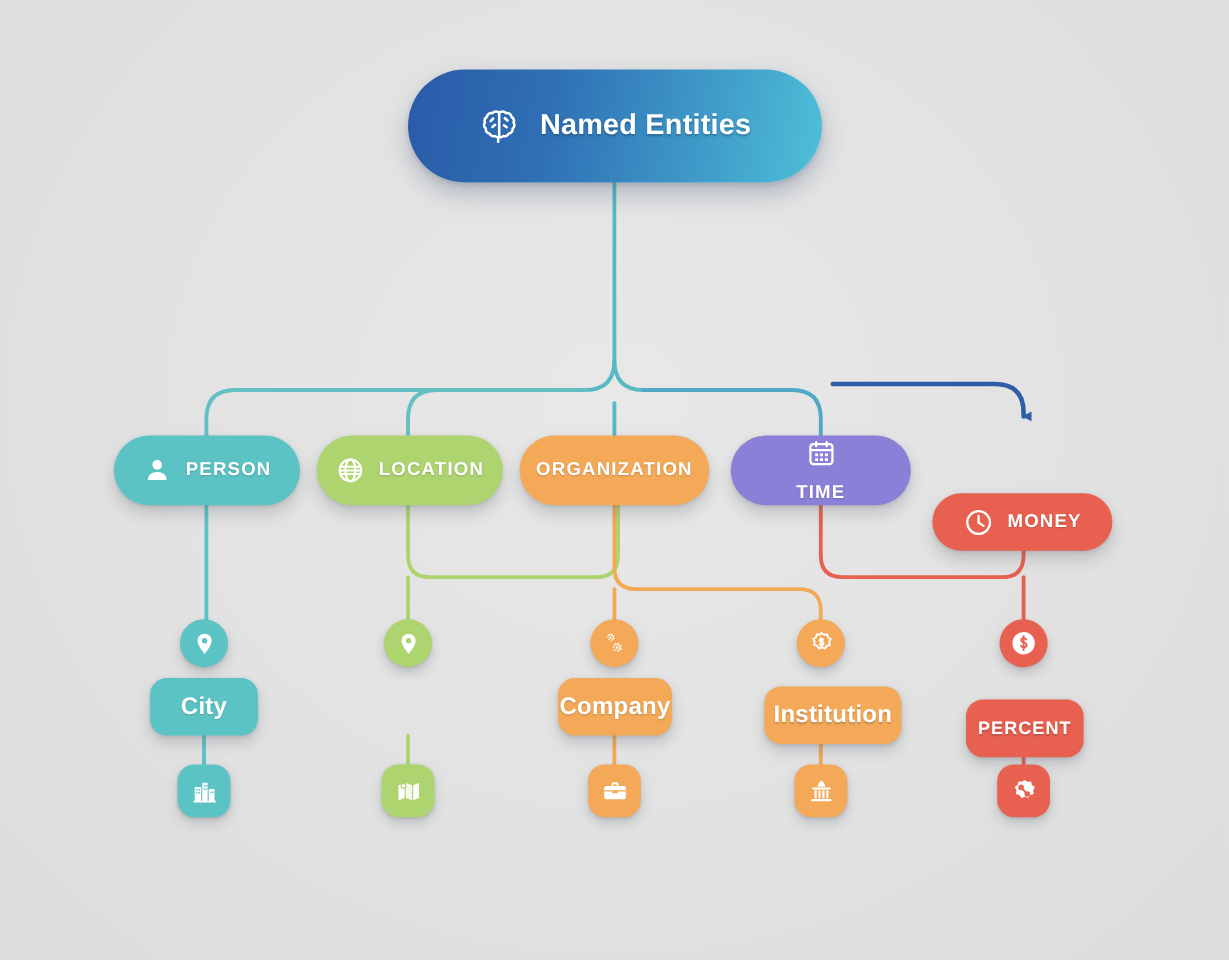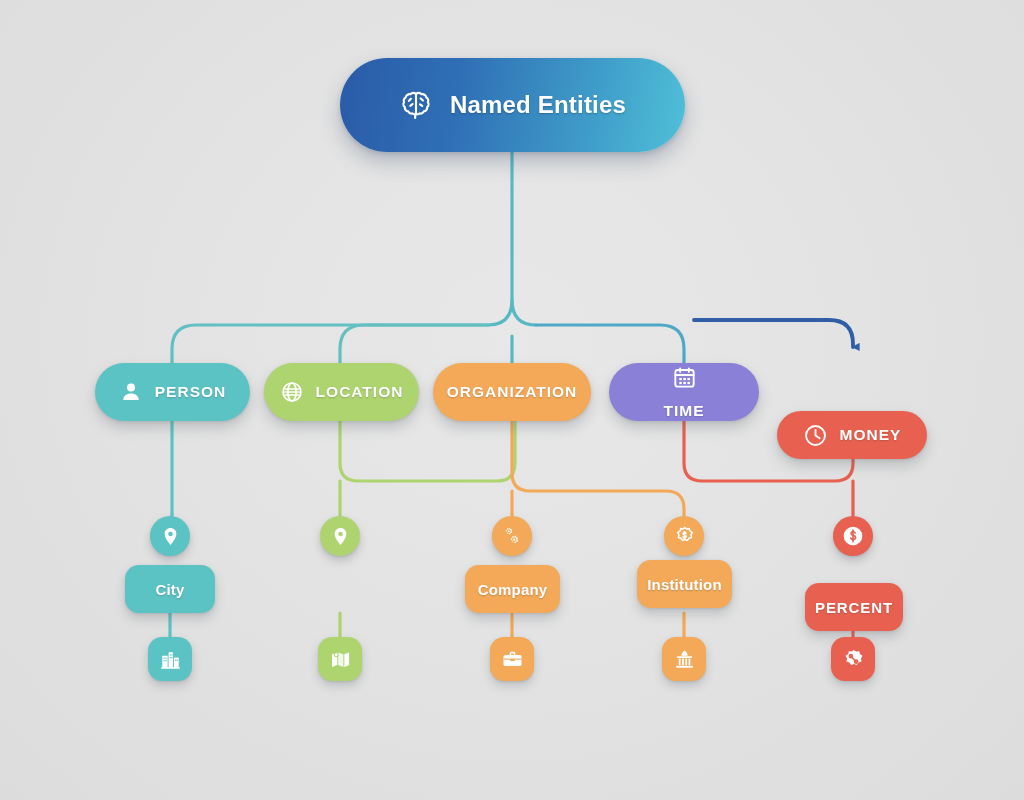--- a/index.html
+++ b/index.html
@@ -64,21 +64,21 @@
     font-weight: bold;
     letter-spacing: 1.0px;
     text-shadow: 0 1px 1.5px rgba(60,60,70,.28);
   }
   
   .leaf {
     border-radius: 14px;
     box-shadow: 0 6px 11px rgba(90,95,105,.26), 0 1px 3px rgba(90,95,105,.16);
   }
   .leaf .node-label {
-    font-size: 15px;
+    font-size: 20px;
     font-weight: bold;
     letter-spacing: .2px;
     text-shadow: 0 1px 1.5px rgba(60,60,70,.28);
   }
   .leaf.allcaps .node-label {
     font-size: 15px;
     letter-spacing: .9px;
   }
   
   .bubble {
@@ -260,21 +260,21 @@
       </svg>
     </span>
   </div>
 
   <div class="node leaf" id="leaf-city" style="left: 125px; top: 565px; width: 90px; height: 48px; background: rgb(92, 195, 197);">
     <span class="node-label">City</span>
   </div>
   <div class="node leaf" id="leaf-company" style="left: 465px; top: 565px; width: 95px; height: 48px; background: rgb(243, 169, 87); text-align: center;">
     <span class="node-label">Company</span>
   </div>
-  <div class="node leaf" id="leaf-institution" style="left: 637px; top: 560px; width: 95px; height: 48px; background: rgb(243, 169, 87);">
+  <div class="node leaf" id="leaf-institution" style="left: 637px; top: 572px; width: 114px; height: 48px; background: rgb(243, 169, 87);">
     <span class="node-label">Institution</span>
   </div>
   <div class="node leaf allcaps" id="leaf-percent" style="left: 805px; top: 565px; width: 98px; height: 48px; background: rgb(232, 96, 79); margin-top: 18px;">
     <span class="node-label">PERCENT</span>
   </div>
 
   <div class="badge" id="badge-city" style="left: 148px; top: 637px; width: 44px; height: 44px; background: rgb(92, 195, 197);">
     <span class="icon">
       <svg width="23" height="23" viewBox="0 0 24 24" fill="#ffffff">
         <rect x="3.4" y="8.2" width="5.6" height="12.4" rx=".6"></rect>

